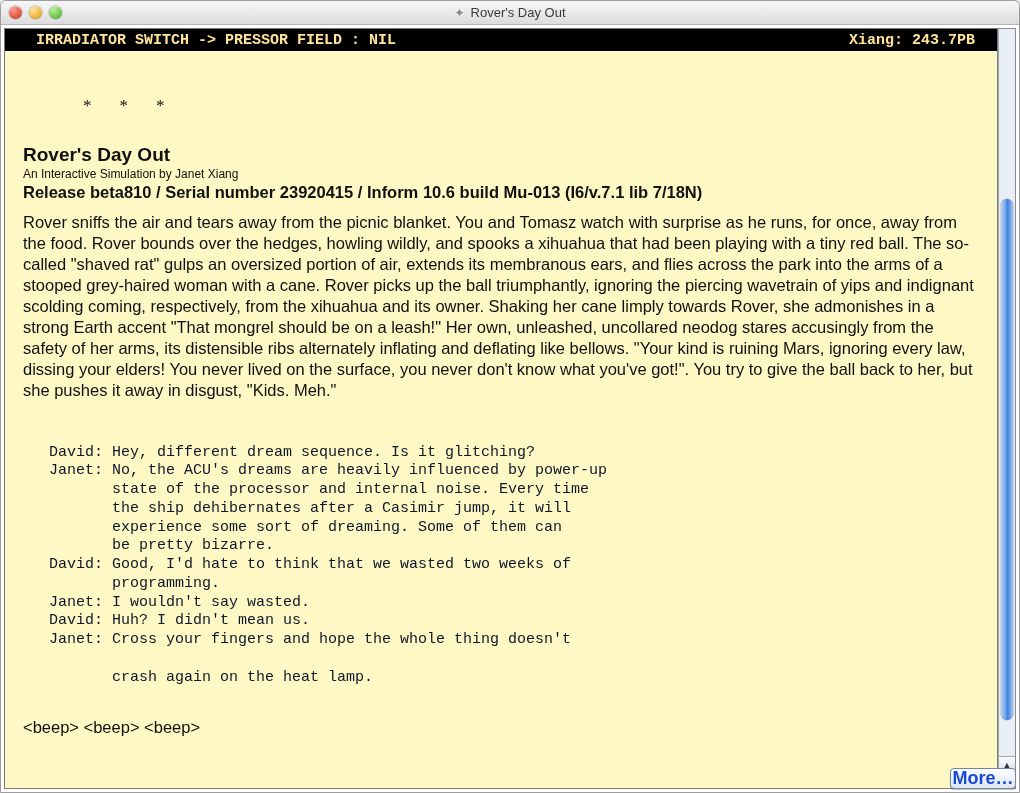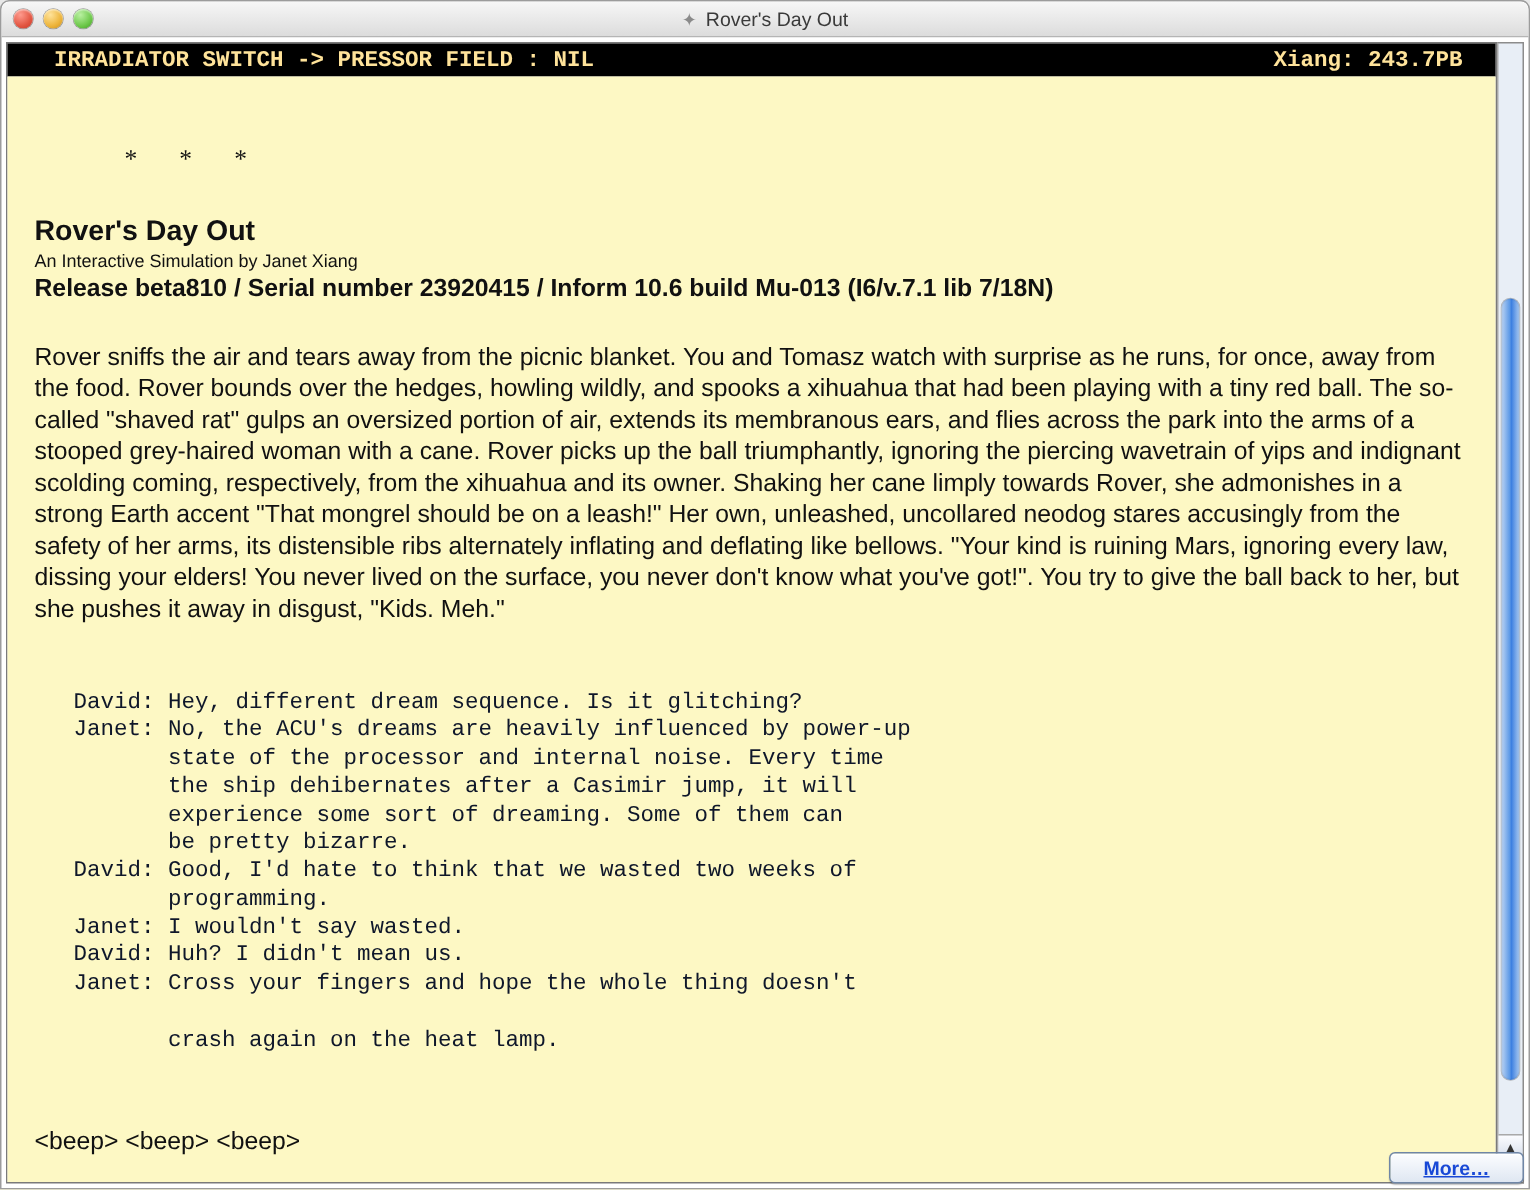--- a/index.html
+++ b/index.html
@@ -66,31 +66,31 @@
     overflow: hidden;
     font-family: "Gill Sans", "Helvetica Neue", Helvetica, Arial, sans-serif;
     font-size: 16.5px;
     color: #111;
     line-height: 1.28;
   }
   .section-break { font-family: Georgia, serif; letter-spacing: 0.7em; padding: 30px 0 26px 60px; font-size: 17px; }
   .game-title { font-weight: bold; font-size: 19px; }
   .subtitle { font-size: 12px; }
   .release  { font-size: 16.5px; font-weight: bold; }
-  .prose    { margin-top: 24px; font-size: 16.5px; }
+  .prose    { margin-top: 8px; font-size: 16.5px; }
   .dialogue {
     margin-top: 42px;
     font-family: "Courier New", Courier, monospace;
     color: #0f172a;
     font-size: 15px;
     white-space: pre;
     line-height: 1.25;
     padding-left: 26px;
   }
-  .beep { margin-top: 48px; font-size: 16.5px; }
+  .beep { margin-top: 30px; font-size: 16.5px; }
 
   
   .scroll-gutter {
     width: 18px;
     margin: 3px 3px 3px 0;
     background: #e8eef6;
     border: 1px solid #8c8c8c;
     border-left: 1px solid #a9a9a9;
     display: flex; flex-direction: column; align-items: center;
     position: relative;
@@ -108,32 +108,31 @@
     display: flex; align-items: center; justify-content: center;
     background: linear-gradient(#fbfcff, #d6deeb);
     border-top: 1px solid #a9a9a9;
     font-size: 9px; color: #333;
   }
 
   
   .more-btn {
     position: absolute;
     right: 3px; bottom: 3px;
-    height: 21px; width: 90px;
+    height: 21px; width: 66px;
     background: linear-gradient(#fcfdff, #dfe7f2);
     border: 1px solid #6f86a6;
     border-radius: 4px;
     color: #1848d6;
     font-weight: bold;
     font-family: "Helvetica Neue", Helvetica, Arial, sans-serif;
-    font-size: 13px;
+    font-size: 18px;
     display: flex; align-items: center; justify-content: center;
     box-shadow: 0 1px 1px rgba(0,0,0,0.25), inset 0 1px 0 rgba(255,255,255,0.8);
     cursor: pointer;
-    text-decoration: underline;
   }
   .window { position: relative; }
 </style>
 </head>
 <body>
 
 <div class="window">
 
   <div class="titlebar">
     <div class="traffic-lights">

